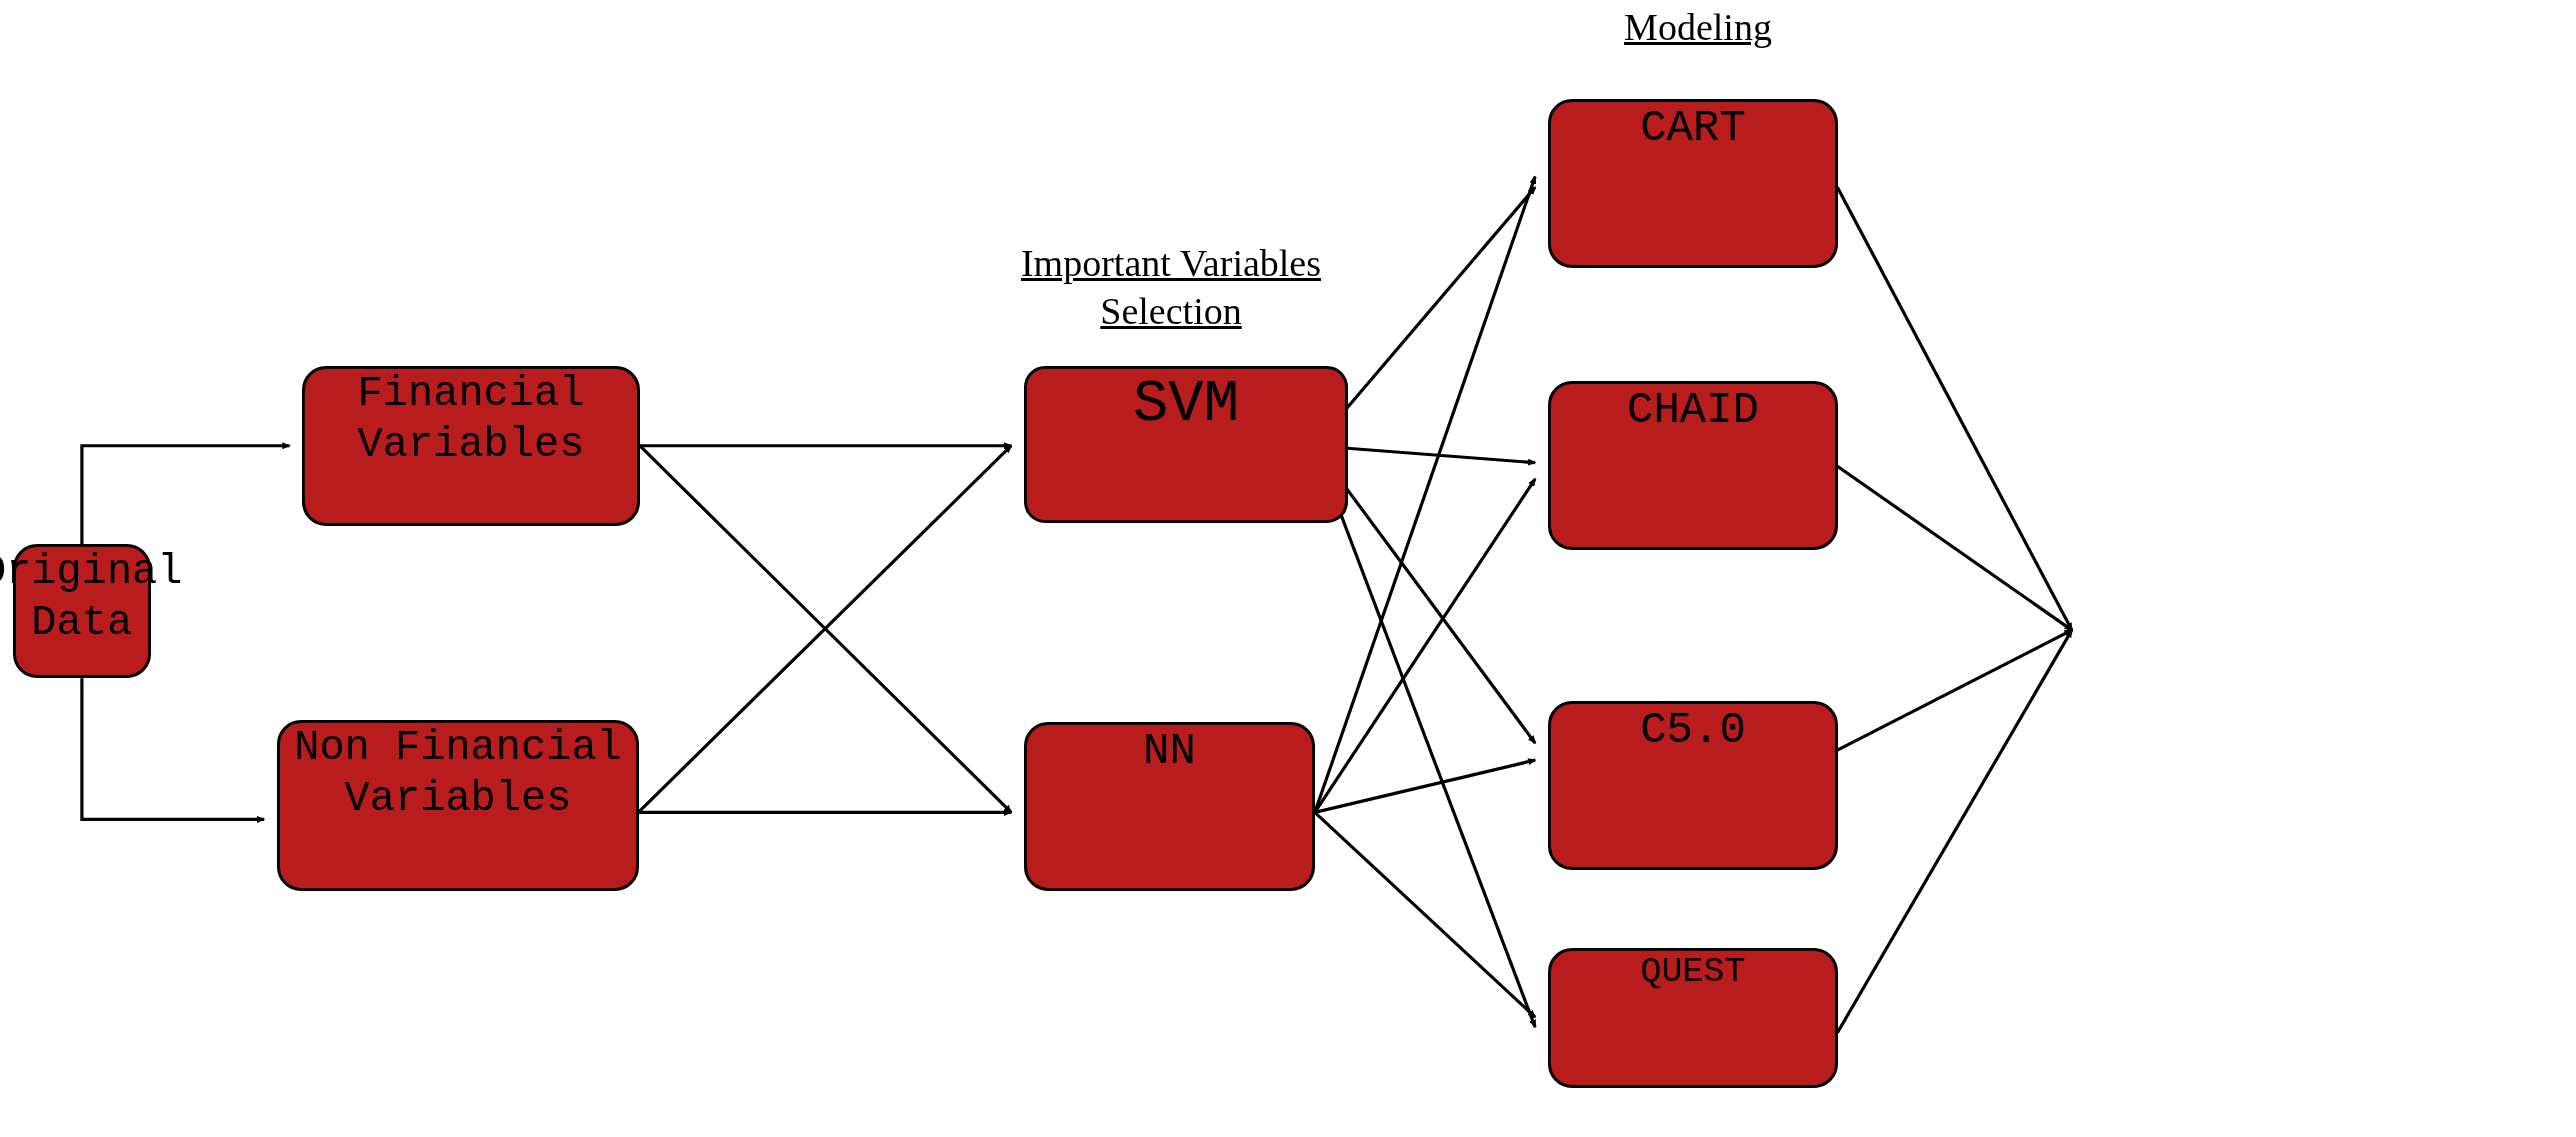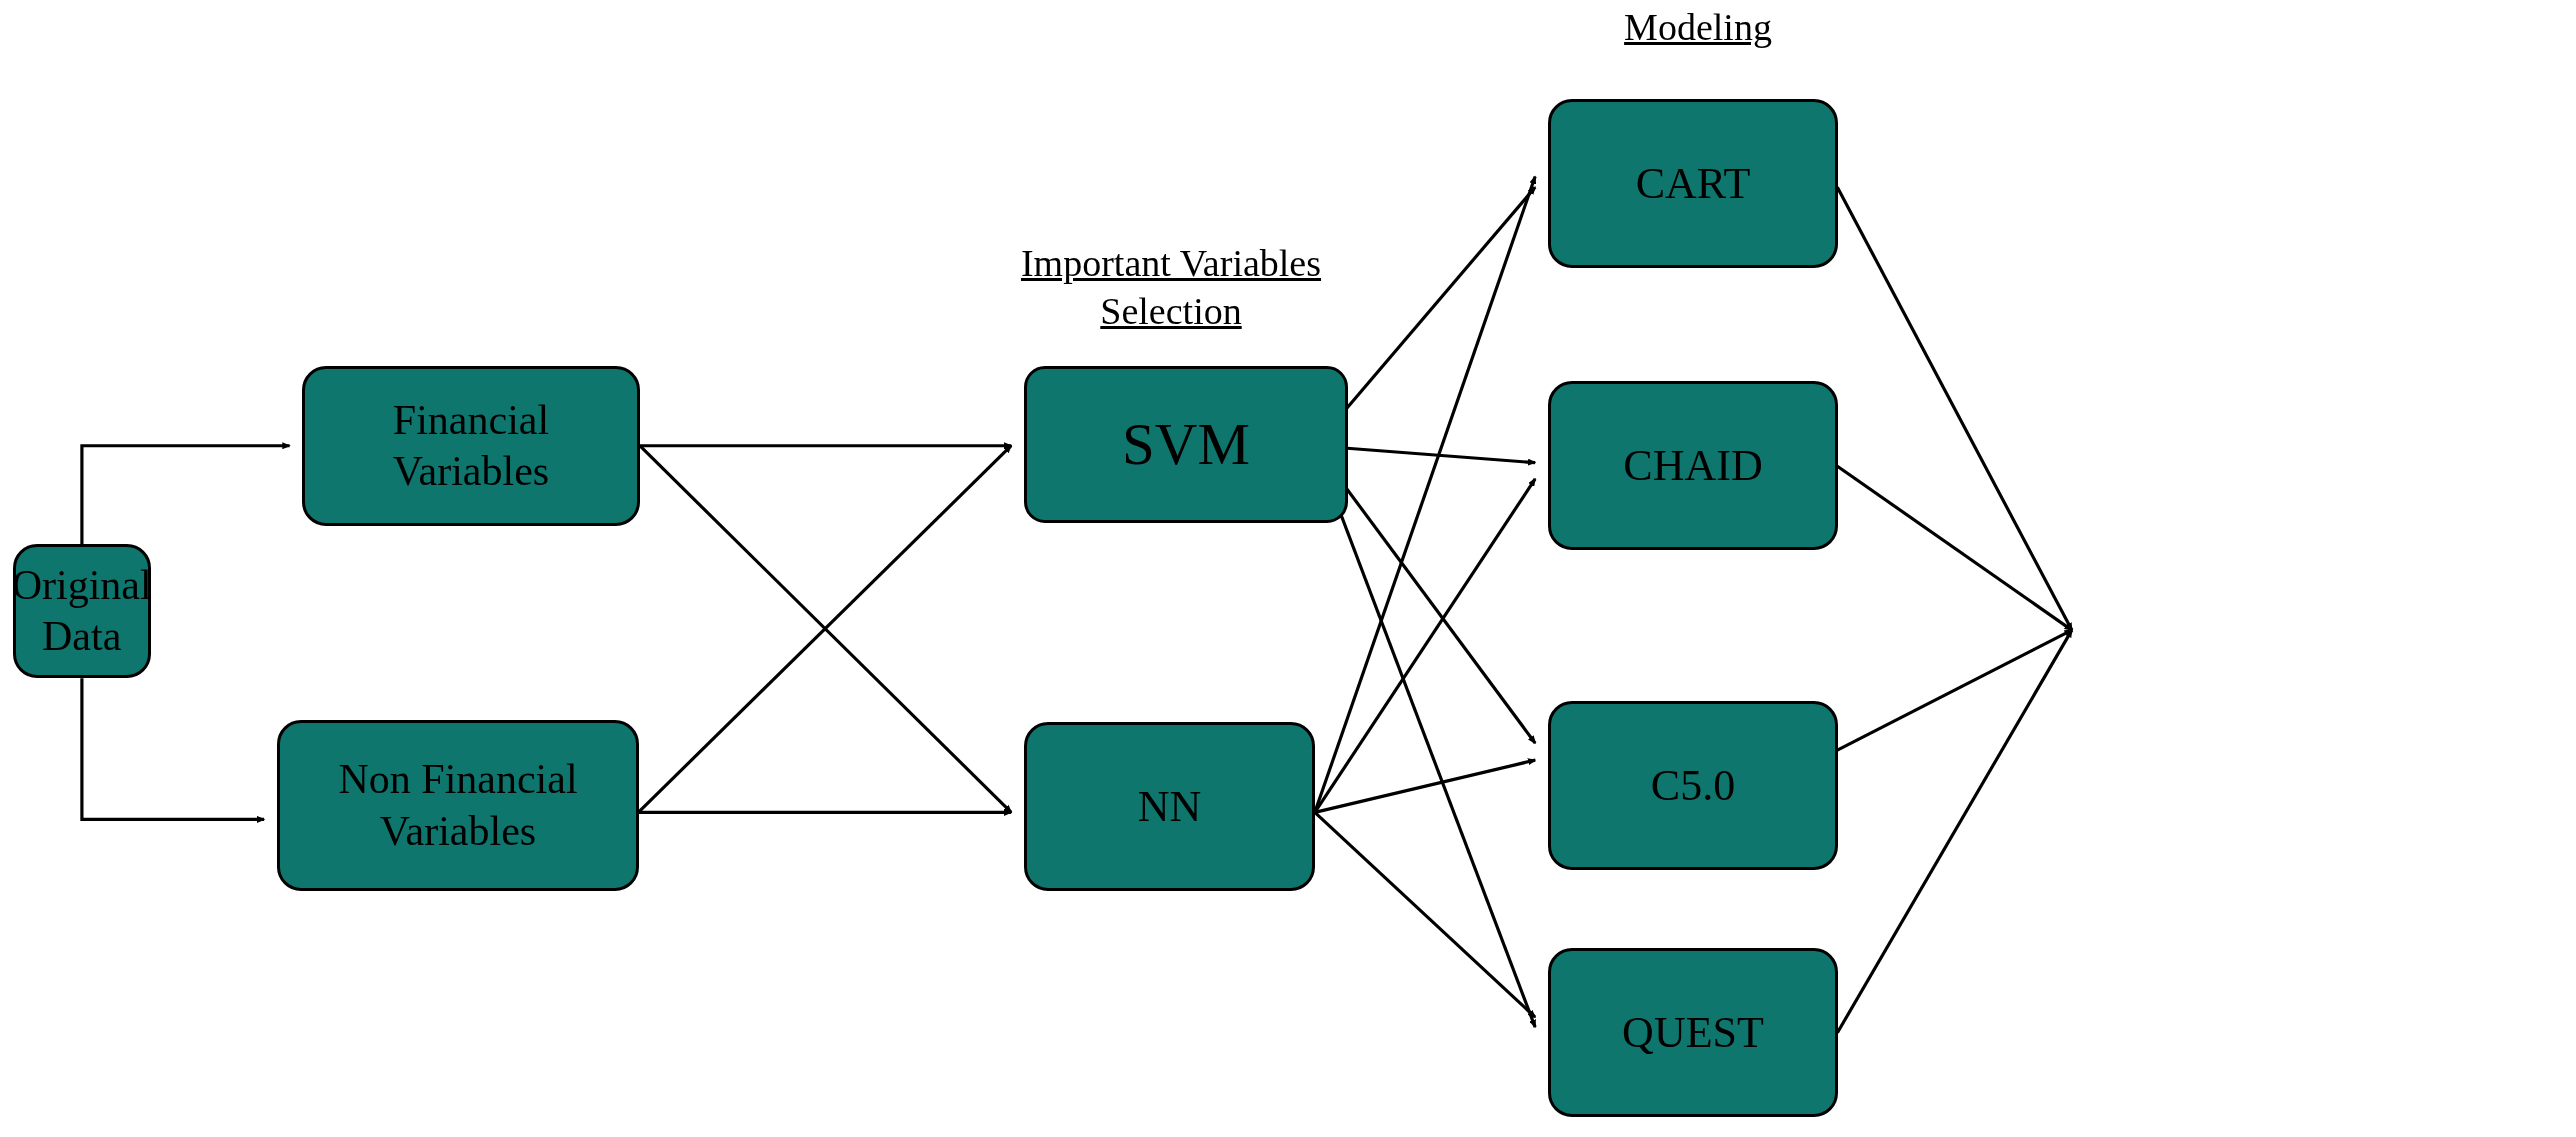--- a/index.html
+++ b/index.html
@@ -9,28 +9,29 @@
     background:#ffffff;
     font-family:"Liberation Serif","DejaVu Serif",serif;
     overflow:hidden;
   }
   #wires{position:absolute;left:0;top:0;width:2576px;height:1138px;}
   .node{
     position:absolute;
     box-sizing:border-box;
     border:3.5px solid #000000;
     border-radius:24px;
-    background:#0f766e;
+    background:#b91c1c;
     display:flex;
-    align-items:center;
+    align-items:flex-start;
     justify-content:center;
     text-align:center;
     color:#000000;
     line-height:1.22;
     z-index:3;
+    font-family:Liberation Mono, monospace;
   }
   .node .txt{display:block;padding:0 7px;white-space:pre-line;}
   .grouplabel{
     position:absolute;
     color:#000000;
     text-align:center;
     line-height:1.25;
     white-space:pre-line;
     z-index:4;
     text-decoration:underline;
@@ -106,19 +107,19 @@
   </div>
 
   <div class="node" style="left:1548px;top:381px;width:290px;height:169px;font-size:44px;">
     <span class="txt">CHAID</span>
   </div>
 
   <div class="node" style="left:1548px;top:665px;width:290px;height:169px;font-size:44px;margin-top:36px;">
     <span class="txt">C5.0</span>
   </div>
 
-  <div class="node" style="left:1548px;top:948px;width:290px;height:169px;font-size:44px;">
+  <div class="node" style="left:1548px;top:948px;width:290px;height:140px;font-size:35px;">
     <span class="txt">QUEST</span>
   </div>
 
 
 </div>
 
 
 </body></html>

